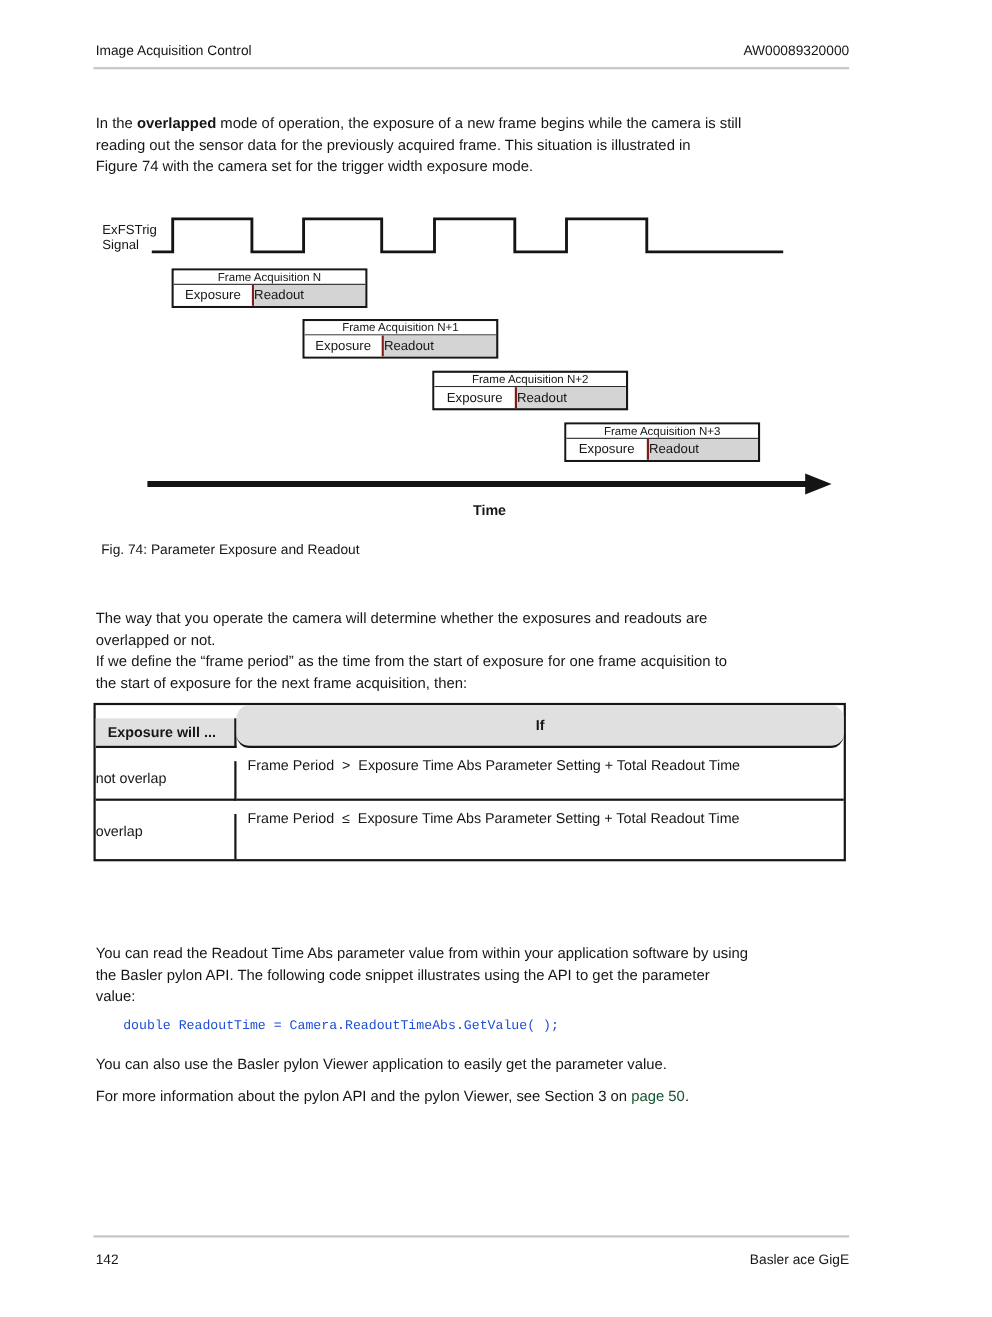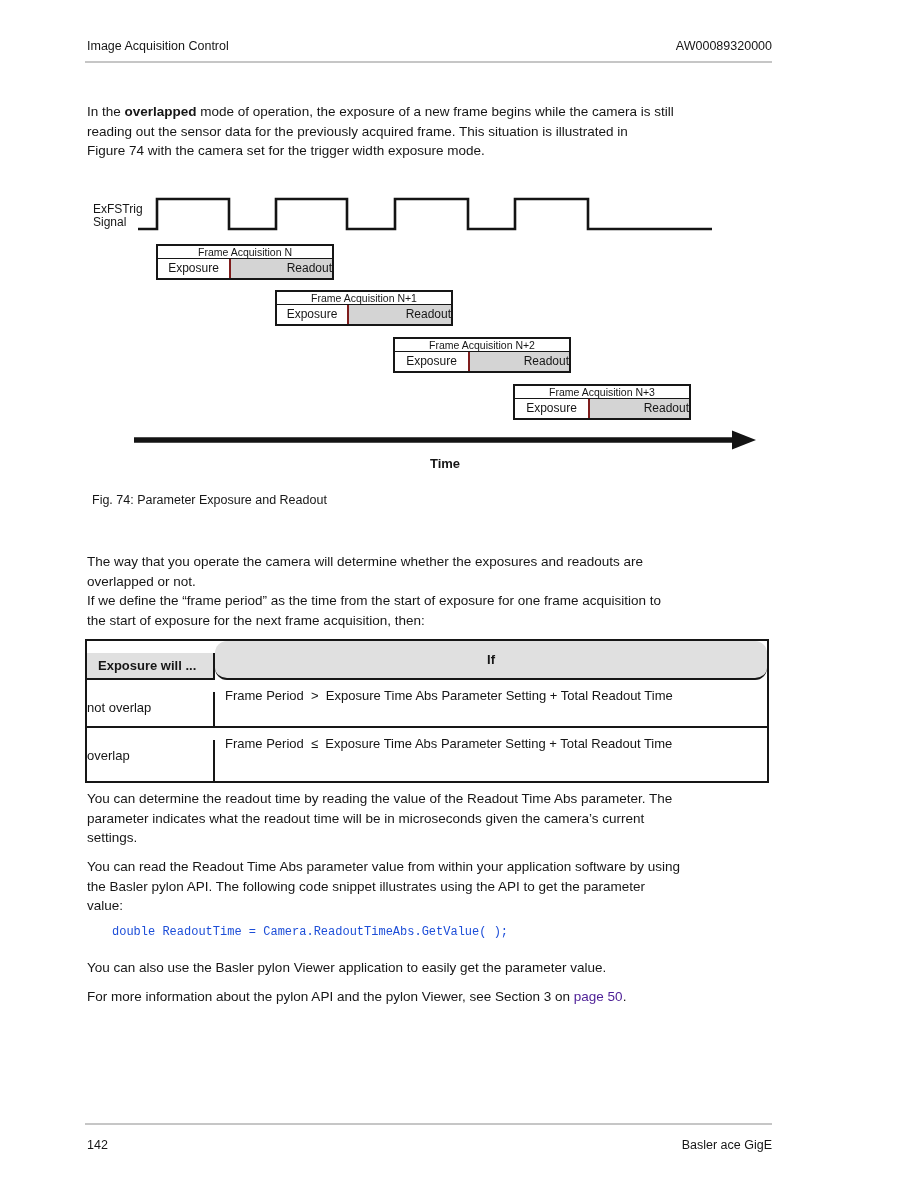--- a/index.html
+++ b/index.html
@@ -12,38 +12,38 @@
   .rule { position:absolute; left:85px; width:687px; height:2px; background:#c6c6c6; }
   .hdr-left  { position:absolute; left:87px; top:39px; font-size:12.5px; }
   .hdr-right { position:absolute; right:130px; top:39px; font-size:12.5px; }
   .para { position:absolute; left:87px; width:700px; font-size:13.5px; line-height:19.5px; white-space:pre-line; }
   .diagram-svg { position:absolute; left:0; top:0; pointer-events:none; }
   .sig-label { position:absolute; left:93px; top:203px; font-size:12px; line-height:13px; }
   .frame-box { position:absolute; width:178px; border:2px solid #161616; background:#fff; }
   .fb-title { height:13px; line-height:13px; font-size:10.5px; text-align:center; border-bottom:1px solid #161616; background:#fff; }
   .fb-row { display:flex; height:19px; }
   .fb-exposure { border-right:2px solid #7f1d1d; background:#fff; font-size:12px; line-height:18px; text-align:center; }
-  .fb-readout { flex:1; background:#d4d4d4; font-size:12px; line-height:18px; text-align:right; }
+  .fb-readout { flex:1; background:#d4d4d4; font-size:12px; line-height:18px; text-align:left; }
   .time-label { position:absolute; left:134px; top:456px; width:622px; text-align:center; font-weight:bold; font-size:13px; }
   .fig-caption { position:absolute; left:92px; top:493px; font-size:12.5px; }
   .cmp-table {
     position:absolute; left:85px; top:639px; width:684px;
     display:grid; grid-template-columns:128px auto; grid-template-rows:39px 48px 53px;
     border:2px solid #161616; font-size:13px;
   }
   .ct-c1 { border-right:2px solid #161616;margin-top:12px; }
   .ct-bb { border-bottom:2px solid #161616; }
   .ct-h  { background:#e0e0e0; display:flex; align-items:center; font-weight:bold; }
   .ct-h.ct-c1 { padding-left:11px; }
   .ct-h.ct-c2 { justify-content:center;border-radius:12px; }
   .ct-d { padding-top:8px; }
   .ct-d.ct-c1 { font-weight:normal; }
   .ct-d.ct-c2 { padding-left:10px; white-space:pre-wrap; }
   .code-line { position:absolute; left:112px; top:925px; font-family:"Liberation Mono","DejaVu Sans Mono",monospace; font-size:12px; color:#1d4ed8; }
-  .link { color:#4c1d95; text-decoration:none; cursor:pointer; }
+  .link { color:#14532d; text-decoration:none; cursor:pointer; }
   .ftr-left  { position:absolute; left:87px; top:1138px; font-size:12.5px; }
   .ftr-right { position:absolute; right:130px; top:1138px; font-size:12.5px; }
 </style>
 </head>
 <body>
 
 <div class="page">
 
   <div class="hdr-left">Image Acquisition Control</div>
   <div class="hdr-right">AW00089320000</div>
@@ -105,23 +105,20 @@
 
   <div class="cmp-table">
     <div class="ct-h ct-c1 ct-bb">Exposure will ...</div>
     <div class="ct-h ct-c2 ct-bb">If</div>
     <div class="ct-d ct-c1 ct-bb">not overlap</div>
     <div class="ct-d ct-c2 ct-bb">Frame Period  &gt;  Exposure Time Abs Parameter Setting + Total Readout Time</div>
     <div class="ct-d ct-c1">overlap</div>
     <div class="ct-d ct-c2">Frame Period  ≤  Exposure Time Abs Parameter Setting + Total Readout Time</div>
   </div>
 
-  <p class="para" style="top:789px">You can determine the readout time by reading the value of the Readout Time Abs parameter. The
-parameter indicates what the readout time will be in microseconds given the camera’s current
-settings.</p>
   <p class="para" style="top:857px">You can read the Readout Time Abs parameter value from within your application software by using
 the Basler pylon API. The following code snippet illustrates using the API to get the parameter
 value:</p>
 
   <code class="code-line">double ReadoutTime = Camera.ReadoutTimeAbs.GetValue( );</code>
 
   <p class="para" style="top:958px">You can also use the Basler pylon Viewer application to easily get the parameter value.</p>
   <p class="para" style="top:987px"><span>For more information about the pylon API and the pylon Viewer, see Section 3 on </span><a class="link">page 50</a><span>.</span></p>
 
   <div class="rule" style="top:1123px"></div>

